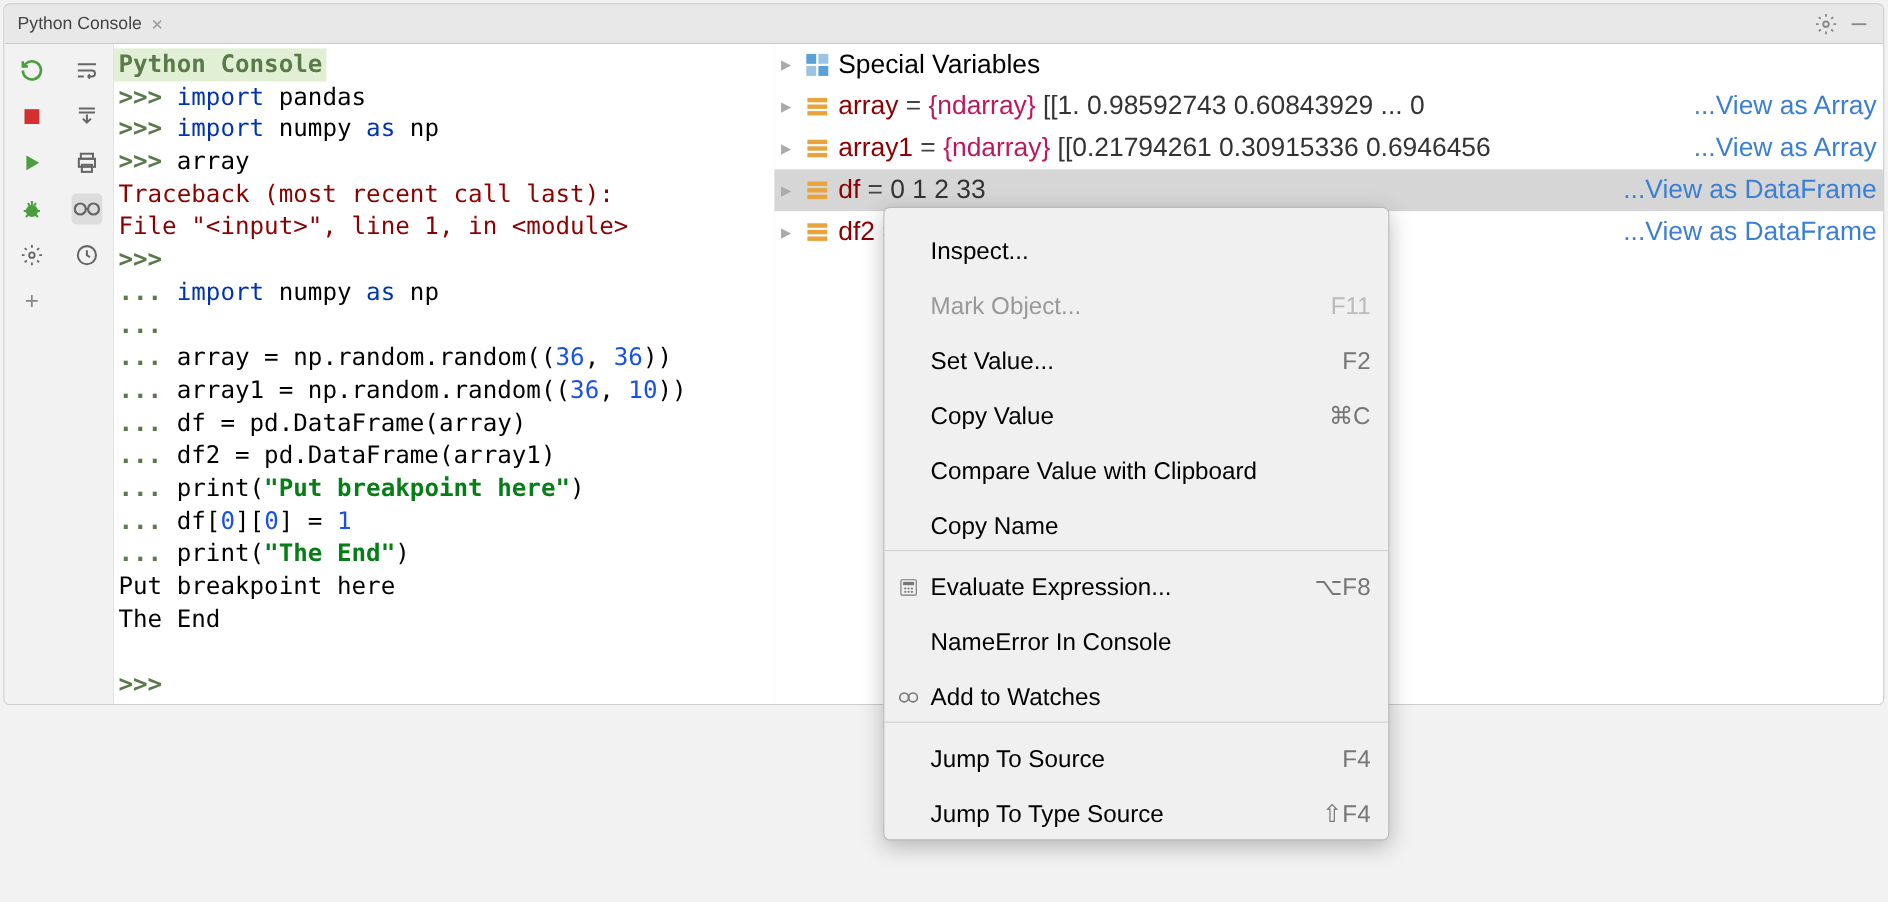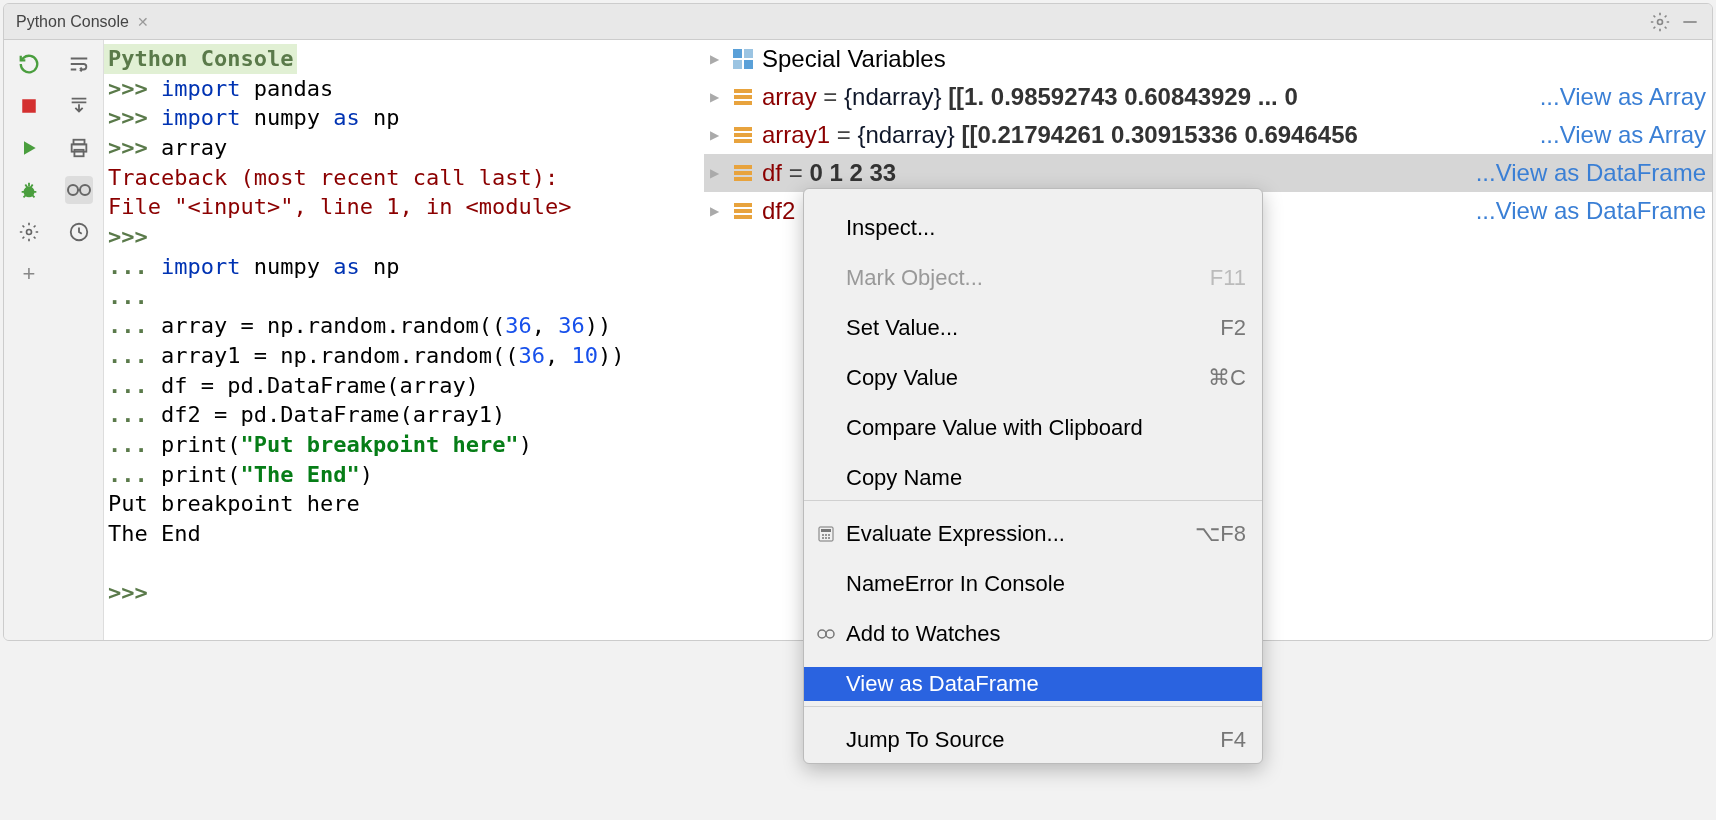--- a/index.html
+++ b/index.html
@@ -37,22 +37,22 @@
     .str { color: #067d17; font-weight: bold; }
     
     .vars-panel { flex: 1; background: #fff; font-size: 24px; line-height: 1.5; overflow: visible; position: relative; }
     .var-row { display: flex; align-items: center; padding: 1px 6px; gap: 8px; }
     .var-row.selected { background: #d6d6d6; }
     .expand-caret { color: #aaa; font-size: 12px; width: 14px; }
     .data-icon { width: 22px; height: 22px; }
     .special-icon { display: inline-block; width: 22px; height: 22px; }
     .var-name { color: #8b0000; }
     .var-eq { color: #444; }
-    .var-type { color: #0f172a; }
-    .var-val { color: #333; font-weight: bold; }
+    .var-type { color: #be185d; }
+    .var-val { color: #333; }
     .view-link { color: #3a7fd5; margin-left: auto; cursor: pointer; white-space: nowrap; }
     
     .context-menu { position: absolute; top: 188px; left: 803px; width: 460px; background: #f0f0f0; border: 1px solid #bbb; border-radius: 6px; box-shadow: 0 6px 20px rgba(0,0,0,0.25); z-index: 1000; padding: 6px 0; font-size: 22px; }
     .menu-item { display: flex; align-items: center; padding: 4px 16px 4px 42px; cursor: pointer; position: relative; margin-top: 16px; }
     .menu-item.disabled { color: #999; cursor: default; }
     .menu-item.selected { background: #2a63e0; color: #fff; }
     .menu-item .shortcut { margin-left: auto; color: #777; }
     .menu-item.disabled .shortcut { color: #bbb; }
     .menu-sep { height: 1px; background: #d0d0d0; margin: 5px 0; }
     .menu-icon { position: absolute; left: 12px; width: 20px; height: 20px; display: flex; align-items: center; justify-content: center; }
@@ -158,20 +158,21 @@
           <div><span class="tb-err">Traceback (most recent call last):</span></div>
           <div><span class="tb-err">  File "&lt;input&gt;", line 1, in &lt;module&gt;</span></div>
           <div><span class="prompt">&gt;&gt;&gt; </span></div>
           <div><span class="prompt">... </span><span class="kw">import </span><span>numpy </span><span class="kw">as </span><span>np</span></div>
           <div><span class="prompt">... </span></div>
           <div><span class="prompt">... </span><span>array = np.random.random((</span><span class="num">36</span><span>, </span><span class="num">36</span><span>))</span></div>
           <div><span class="prompt">... </span><span>array1 = np.random.random((</span><span class="num">36</span><span>, </span><span class="num">10</span><span>))</span></div>
           <div><span class="prompt">... </span><span>df = pd.DataFrame(array)</span></div>
           <div><span class="prompt">... </span><span>df2 = pd.DataFrame(array1)</span></div>
           <div><span class="prompt">... </span><span>print(</span><span class="str">"Put breakpoint here"</span><span>)</span></div>
+          <div><span class="prompt">... </span><span>df[</span><span class="num">0</span><span>][</span><span class="num">0</span><span>] = </span><span class="num">1</span></div>
           <div><span class="prompt">... </span><span>print(</span><span class="str">"The End"</span><span>)</span></div>
           <div><span>Put breakpoint here</span></div>
           <div><span>The End</span></div>
           <div>&nbsp;</div>
           <div><span class="prompt">&gt;&gt;&gt; </span></div>
         </div>
     </div>
 
     <div class="vars-panel">
       <div class="var-row">
@@ -285,21 +286,22 @@
     <div class="menu-item">
       <span class="menu-icon">
         <svg width="18" height="14" viewBox="0 0 18 14" fill="none" stroke="#777" stroke-width="1.5">
           <circle cx="5" cy="7" r="4"></circle>
           <circle cx="13" cy="7" r="4"></circle>
           <path d="M9 7h0"></path>
         </svg>
       </span>
       <span>Add to Watches</span>
     </div>
-    <div class="menu-item selected">
-      <span>View as DataFrame</span>
-    </div>
     <div class="menu-sep"></div>
     <div class="menu-item">
       <span>Jump To Source</span>
       <span class="shortcut">F4</span>
     </div>
+    <div class="menu-item">
+      <span>Jump To Type Source</span>
+      <span class="shortcut">⇧F4</span>
+    </div>
   </div>
 
 </body></html>

